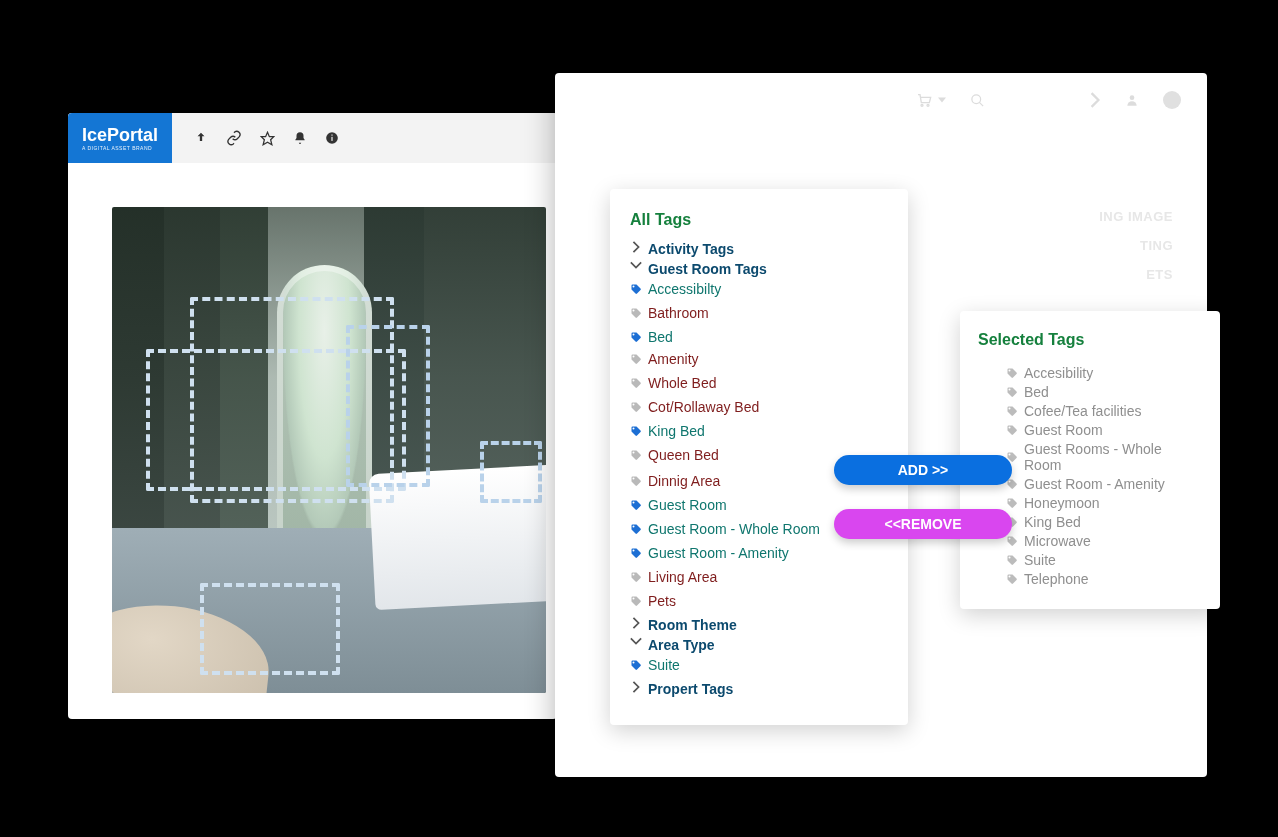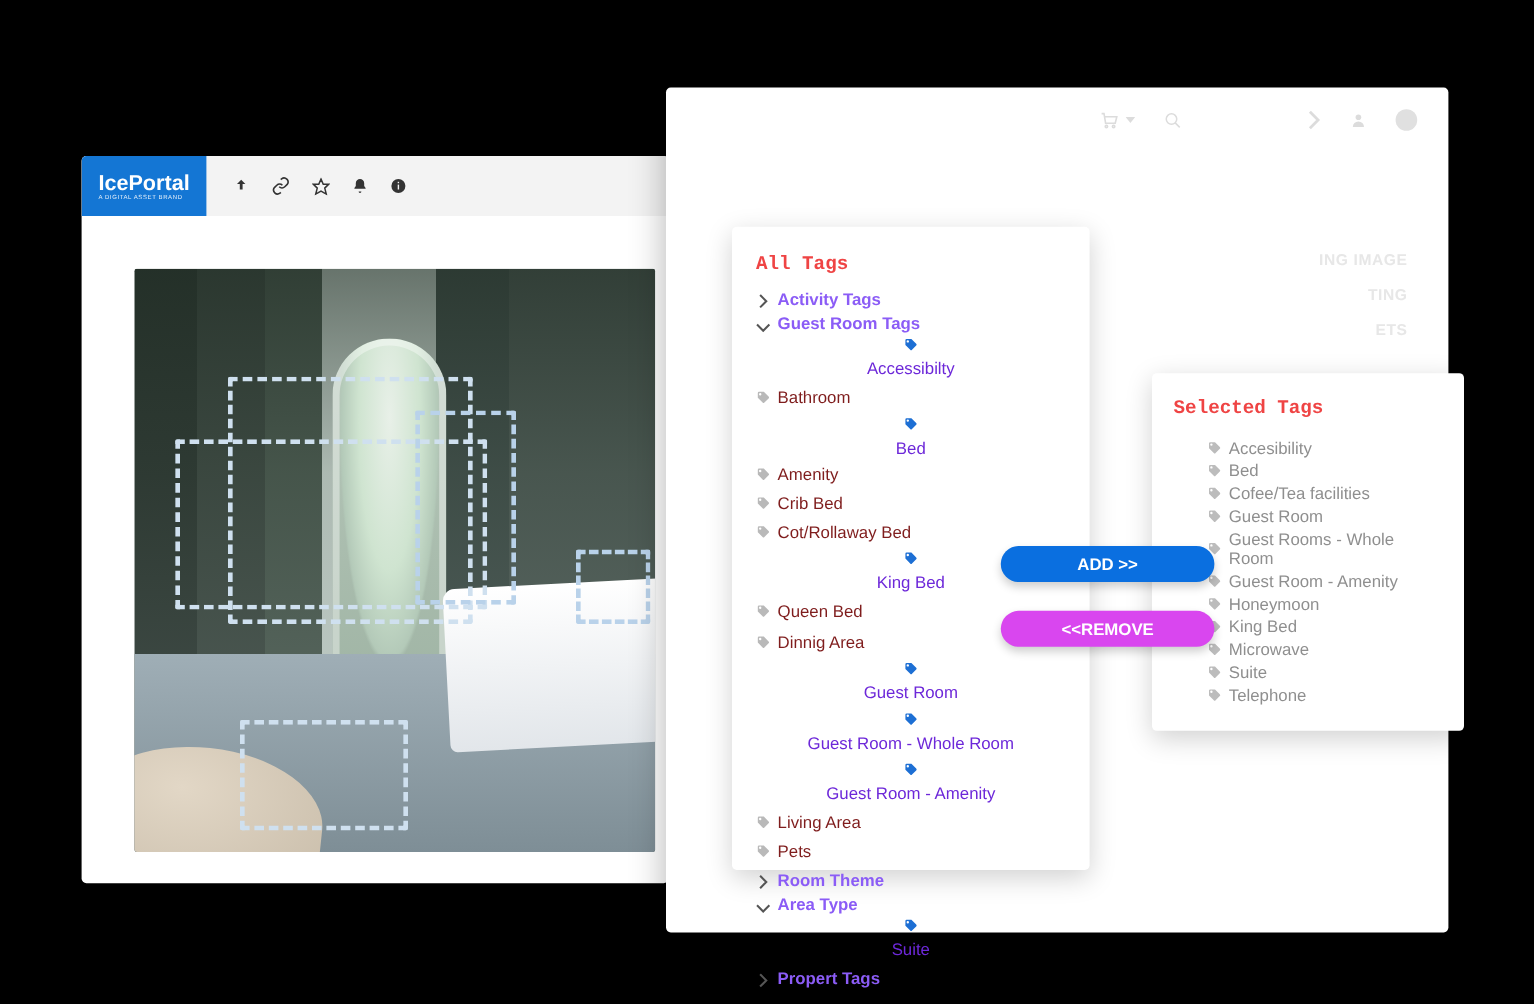--- a/index.html
+++ b/index.html
@@ -14,21 +14,20 @@
   .main-window {
     position: absolute;
     left: 68px;
     top: 113px;
     width: 489px;
     height: 606px;
     background: #fff;
     box-shadow: 0 8px 24px rgba(0,0,0,0.25);
     border-radius: 4px;
     overflow: hidden;
-    margin-top: 17px;
   }
   .topbar {
     height: 50px;
     background: #f3f3f3;
     display: flex;
     align-items: center;
   }
   .logo {
     background: #1476d4;
     color: #fff;
@@ -124,29 +123,29 @@
     left: 55px;
     top: 116px;
     width: 298px;
     height: 536px;
     background: #fff;
     box-shadow: 0 6px 22px rgba(0,0,0,0.18);
     border-radius: 4px;
     padding: 22px 20px 18px 20px;
   }
   .panel-title {
-    font-size: 16px; font-weight: 600; color: #ef4444; margin-bottom: 10px; font-family: Liberation Mono, monospace;
+    font-size: 16px; font-weight: 600; color: #15803d; margin-bottom: 10px;
   }
   .tree ul { list-style:none; }
   .tree li { padding: 2px 0; }
-  .node-row { display:flex; align-items:flex-end; gap:6px; color:#8b5cf6; font-size:14px; font-weight:600; cursor:pointer; }
+  .node-row { display:flex; align-items:flex-start; gap:6px; color:#0c4a6e; font-size:14px; font-weight:600; cursor:pointer; }
   .chev { width:12px; display:inline-flex; justify-content:center; color:#555; }
   .leaf { display:flex; align-items:center; gap:6px; font-size:14px; padding:2px 0; cursor:pointer; }
   .leaf .tagico { color:#b9b9b9; font-size:12px; }
-  .leaf.selected { color:#6d28d9;flex-direction:column; }
+  .leaf.selected { color:#0f766e; }
   .leaf.selected .tagico { color:#1d6fd4; }
   .leaf.dim { color:#7f1d1d; }
   .lvl1 { padding-left: 18px; }
   .lvl2 { padding-left: 44px; }
   .lvl3 { padding-left: 70px; }
 
   .btn-col {
     position: absolute;
     left: 279px; top: 342px;
     display:flex; flex-direction:column; gap:24px;
@@ -337,21 +336,21 @@
                       <span>Amenity</span>
                     </div>
                   </li>
                   <li class="lvl3">
                     <div class="leaf dim">
                       <span class="tagico ">
                         <svg width="12" height="12" viewBox="0 0 24 24" fill="currentColor">
                           <path d="M21 11l-8-8H5a2 2 0 0 0-2 2v8l8 8a2 2 0 0 0 3 0l7-7a2 2 0 0 0 0-3zM7 9a2 2 0 1 1 0-4 2 2 0 0 1 0 4z"></path>
                         </svg>
                       </span>
-                      <span>Crib Bed</span>
+                      <span>Whole Bed</span>
                     </div>
                   </li>
                   <li class="lvl3">
                     <div class="leaf dim">
                       <span class="tagico ">
                         <svg width="12" height="12" viewBox="0 0 24 24" fill="currentColor">
                           <path d="M21 11l-8-8H5a2 2 0 0 0-2 2v8l8 8a2 2 0 0 0 3 0l7-7a2 2 0 0 0 0-3zM7 9a2 2 0 1 1 0-4 2 2 0 0 1 0 4z"></path>
                         </svg>
                       </span>
                       <span>Cot/Rollaway Bed</span>

